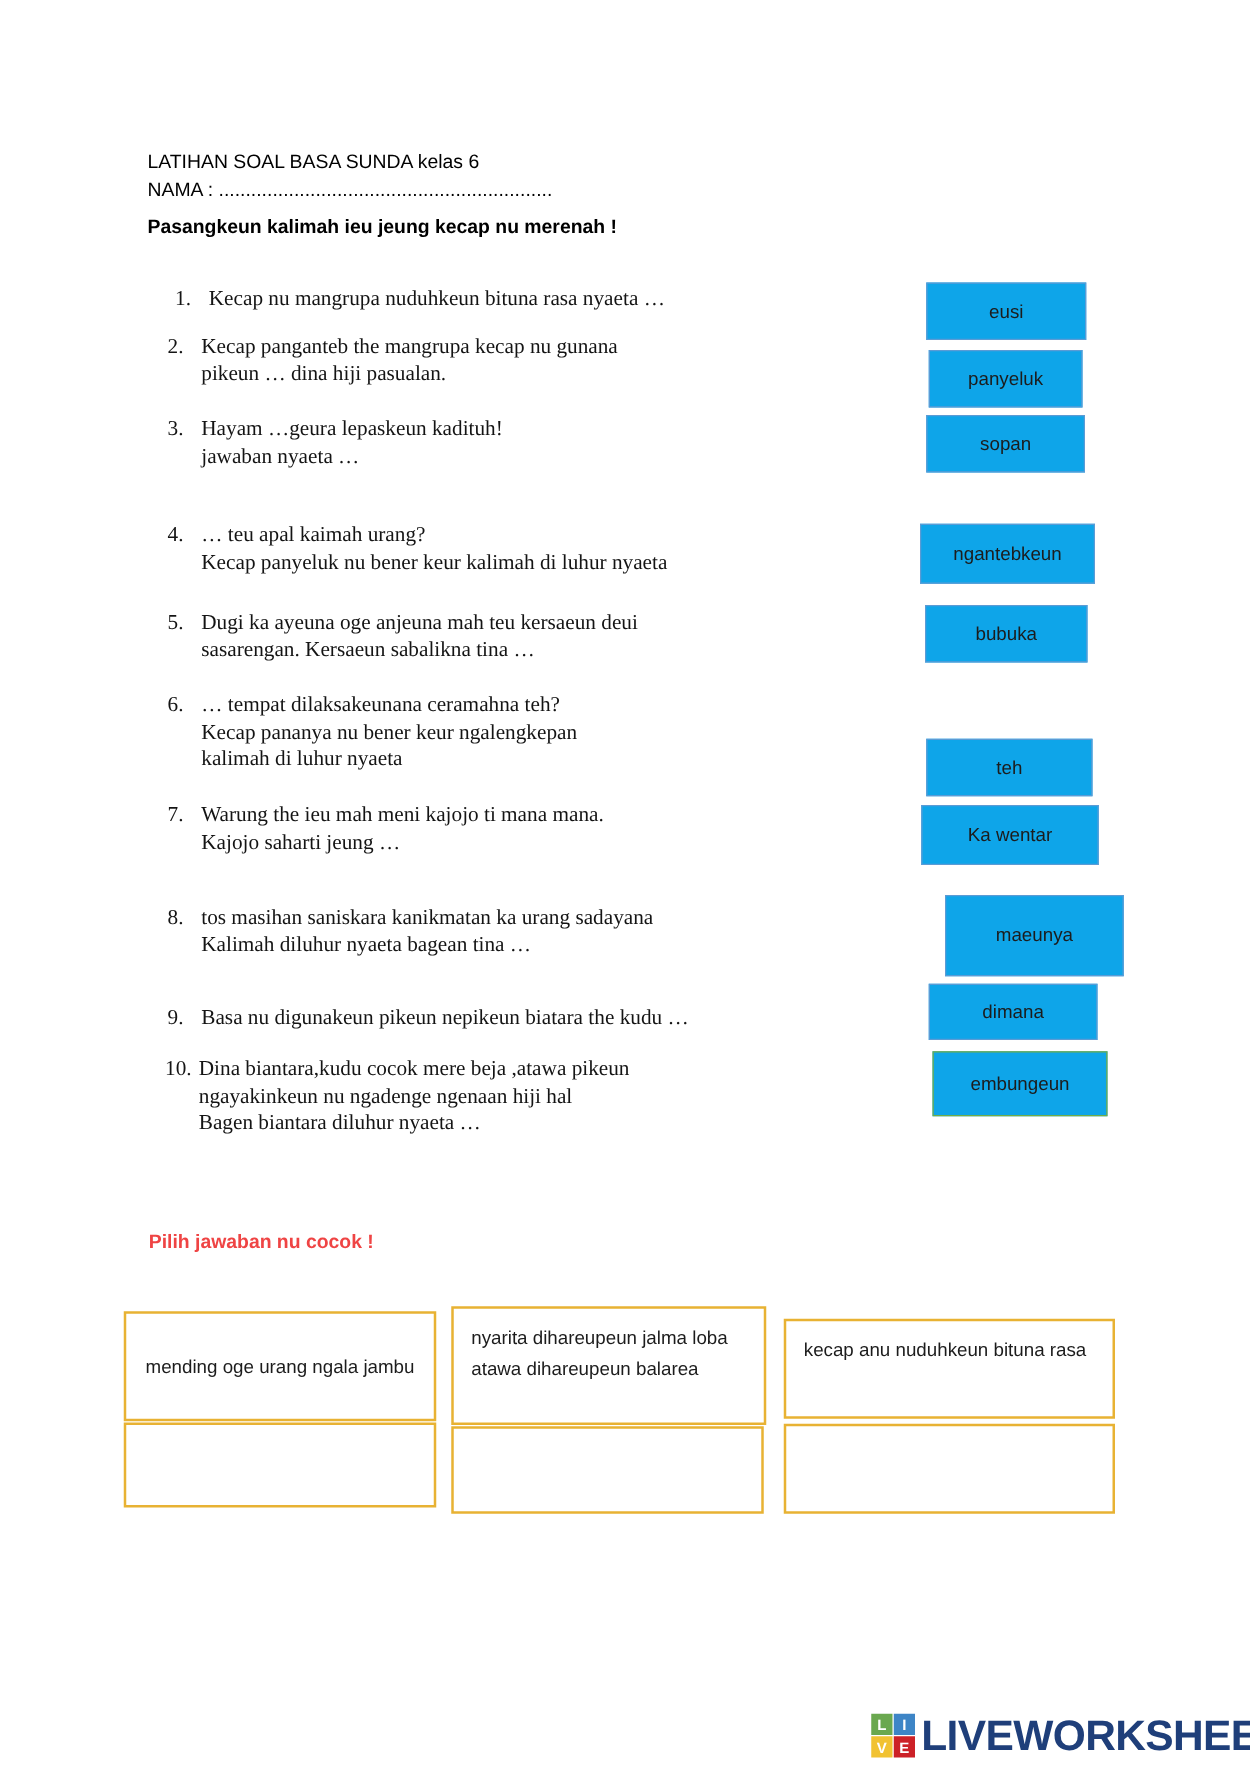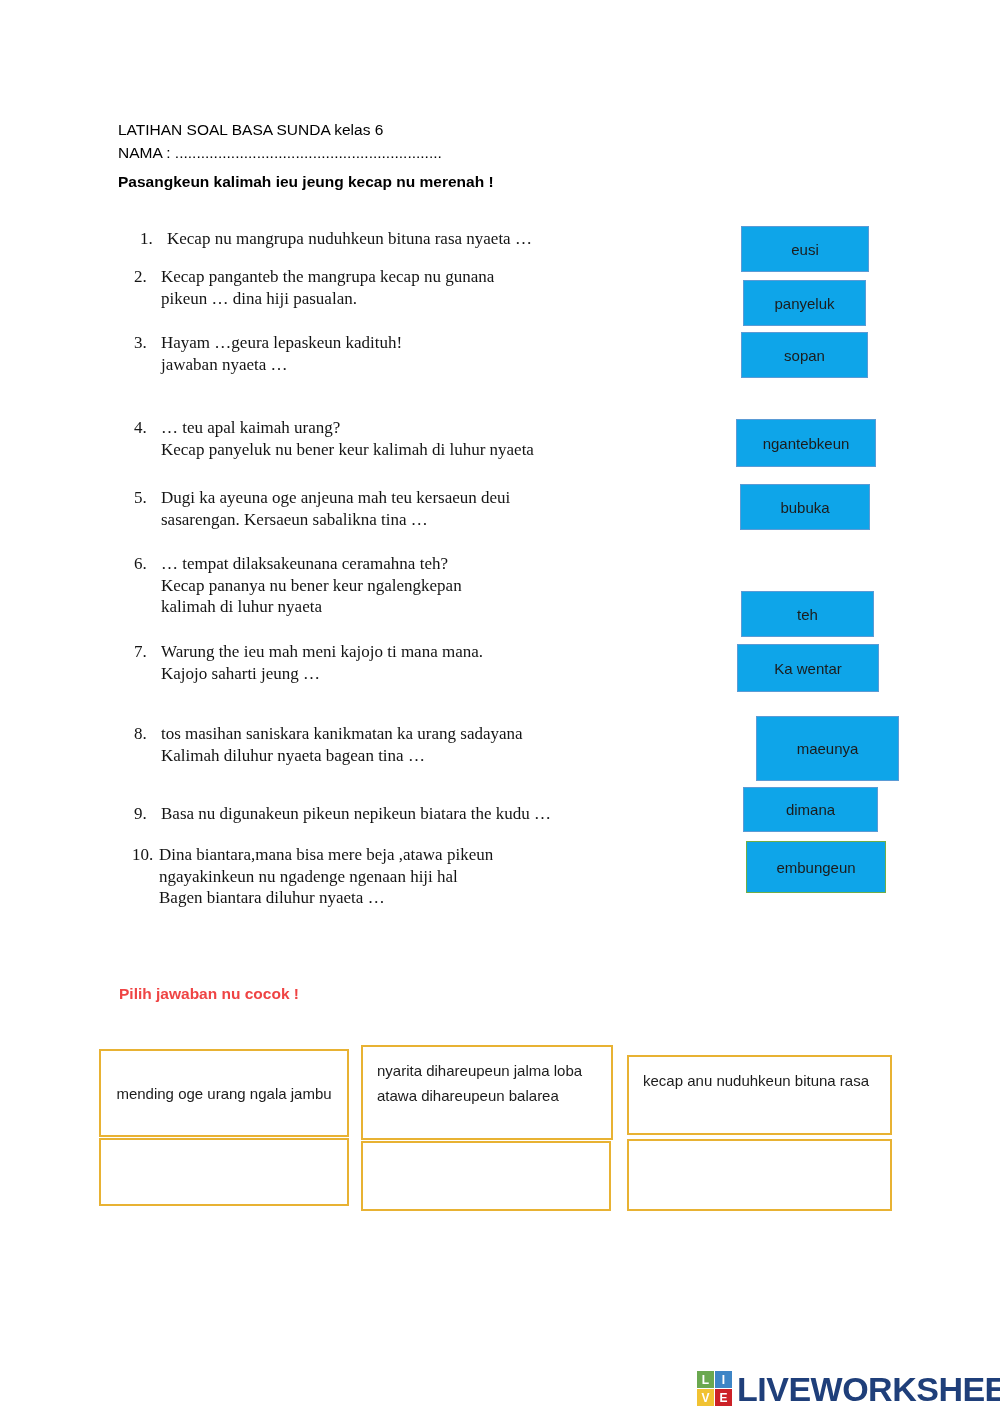--- a/index.html
+++ b/index.html
@@ -239,21 +239,21 @@
       </div>
       <div class="q-item" style="position: absolute; top: 575px; left: 2px;">
         <span class="q-num">9.</span>
         <div class="q-body">
           <span class="ln">Basa nu digunakeun pikeun nepikeun biatara the kudu …</span>
         </div>
       </div>
       <div class="q-item" style="position: absolute; top: 616px; left: 0px;">
         <span class="q-num">10.</span>
         <div class="q-body">
-          <span class="ln">Dina biantara,mana bisa mere beja ,atawa pikeun</span>
+          <span class="ln">Dina biantara,kudu cocok mere beja ,atawa pikeun</span>
           <span class="ln">ngayakinkeun nu ngadenge ngenaan hiji hal</span>
           <span class="ln">Bagen biantara diluhur nyaeta …</span>
         </div>
       </div>
     </div>
 
   <div class="chips" id="chips-group">
       <div class="chip" style="left: 741px; top: 226px; width: 128px; height: 46px;">eusi</div>
       <div class="chip" style="left: 743px; top: 280px; width: 123px; height: 46px;">panyeluk</div>
       <div class="chip" style="left: 741px; top: 332px; width: 127px; height: 46px;">sopan</div>

